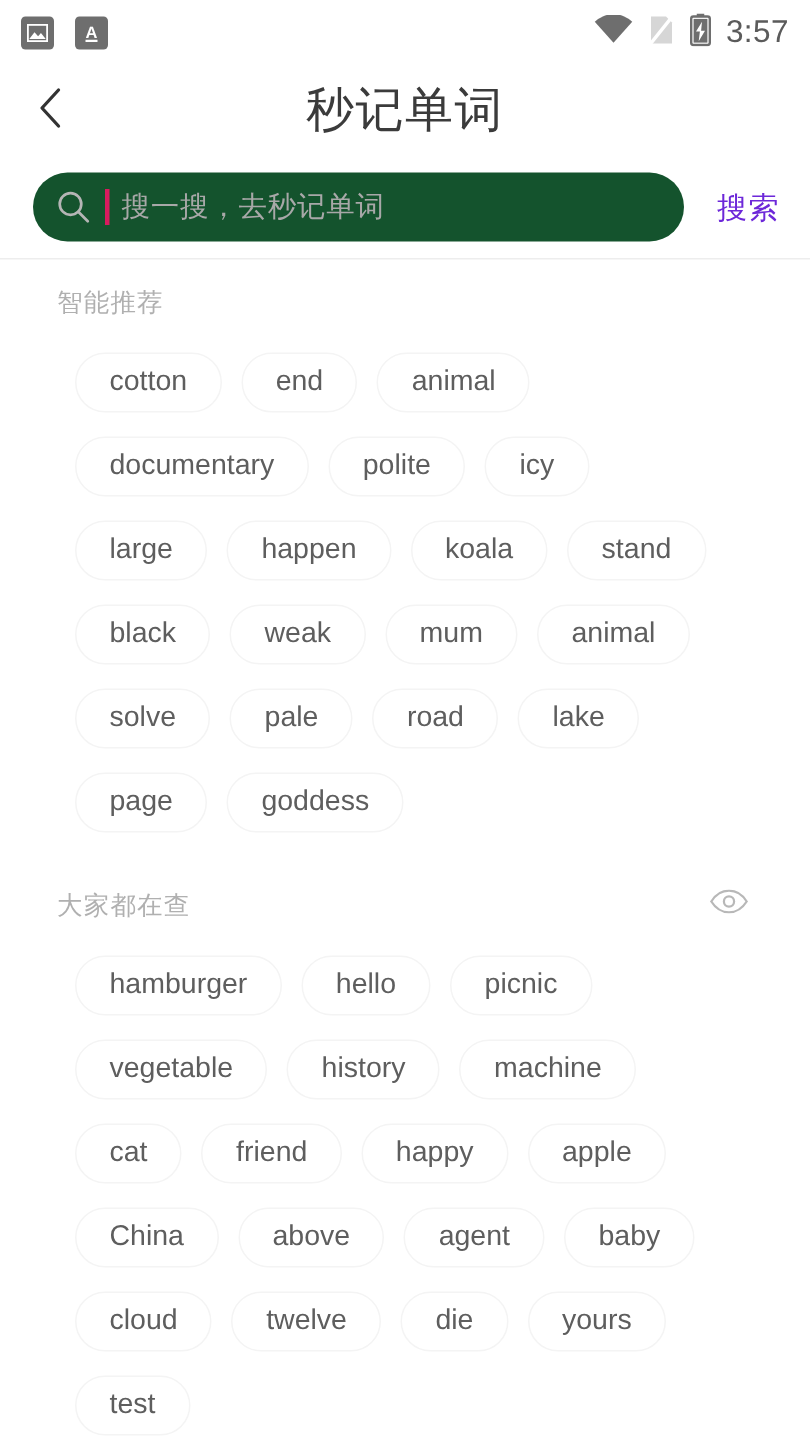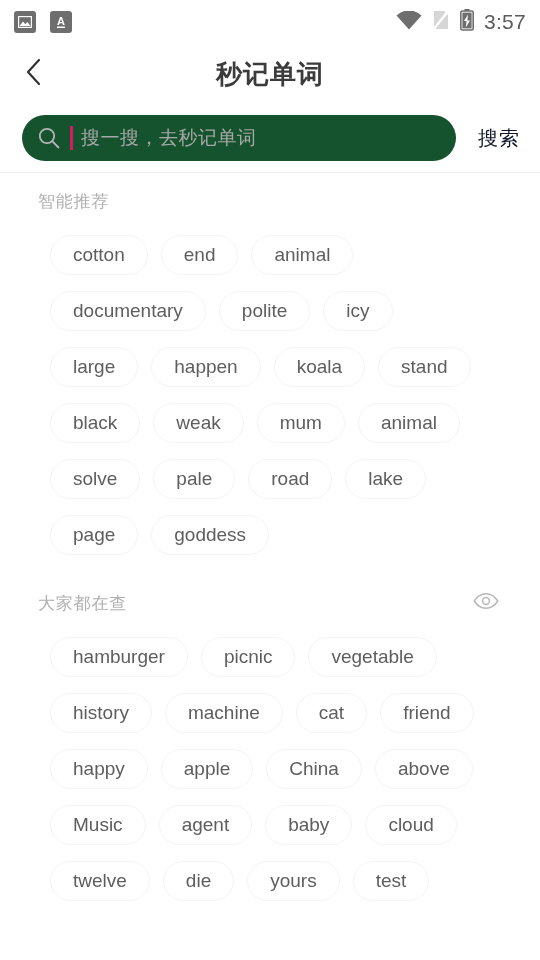--- a/index.html
+++ b/index.html
@@ -46,23 +46,23 @@
   .nav-back {
     position:absolute;
     left: 12px;
     width: 44px; height: 44px;
     display:flex; align-items:center; justify-content:center;
     cursor: pointer;
   }
   .nav-title {
     width: 100%;
     text-align:center;
-    font-size: 26px;
+    font-size: 32px;
     color: #3b3b3b;
-    font-weight: 700;
+    font-weight: 400;
     letter-spacing: 1px;
   }
 
   
   .search-row {
     height: 68px;
     display:flex;
     align-items:center;
     padding: 0 18px 0 22px;
     background:#ffffff;
@@ -87,21 +87,21 @@
   }
   .search-placeholder {
     font-size: 19px;
     color: #a8a8a8;
     letter-spacing: 0.5px;
     white-space: nowrap;
   }
   .search-btn {
     margin-left: 20px;
     font-size: 20px;
-    color: #0f172a;
+    color: #6d28d9;
     letter-spacing: 1px;
     cursor:pointer;
     padding: 6px 2px;
     white-space: nowrap;
     text-align: center;
   }
 
   .divider {
     height: 1px;
     background: #ededed;
@@ -257,31 +257,31 @@
       <span>
         <svg width="26" height="16" viewBox="0 0 26 16">
           <path d="M1.2 8 C5 2 9 0.8 13 0.8 C17 0.8 21 2 24.8 8 C21 14 17 15.2 13 15.2 C9 15.2 5 14 1.2 8 Z" fill="none" stroke="#b8b8b8" stroke-width="1.5"></path>
           <circle cx="13" cy="8" r="3.4" fill="none" stroke="#b8b8b8" stroke-width="1.5"></circle>
         </svg>
       </span>
     </span>
   </div>
   <div class="chips" id="chips-1">
       <div class="chip">hamburger</div>
+      <div class="chip">hello</div>
       <div class="chip">picnic</div>
       <div class="chip">vegetable</div>
       <div class="chip">history</div>
       <div class="chip">machine</div>
       <div class="chip">cat</div>
       <div class="chip">friend</div>
       <div class="chip">happy</div>
       <div class="chip">apple</div>
       <div class="chip">China</div>
       <div class="chip">above</div>
-      <div class="chip">Music</div>
       <div class="chip">agent</div>
       <div class="chip">baby</div>
       <div class="chip">cloud</div>
       <div class="chip">twelve</div>
       <div class="chip">die</div>
       <div class="chip">yours</div>
       <div class="chip">test</div>
     </div>
 </div>
 

